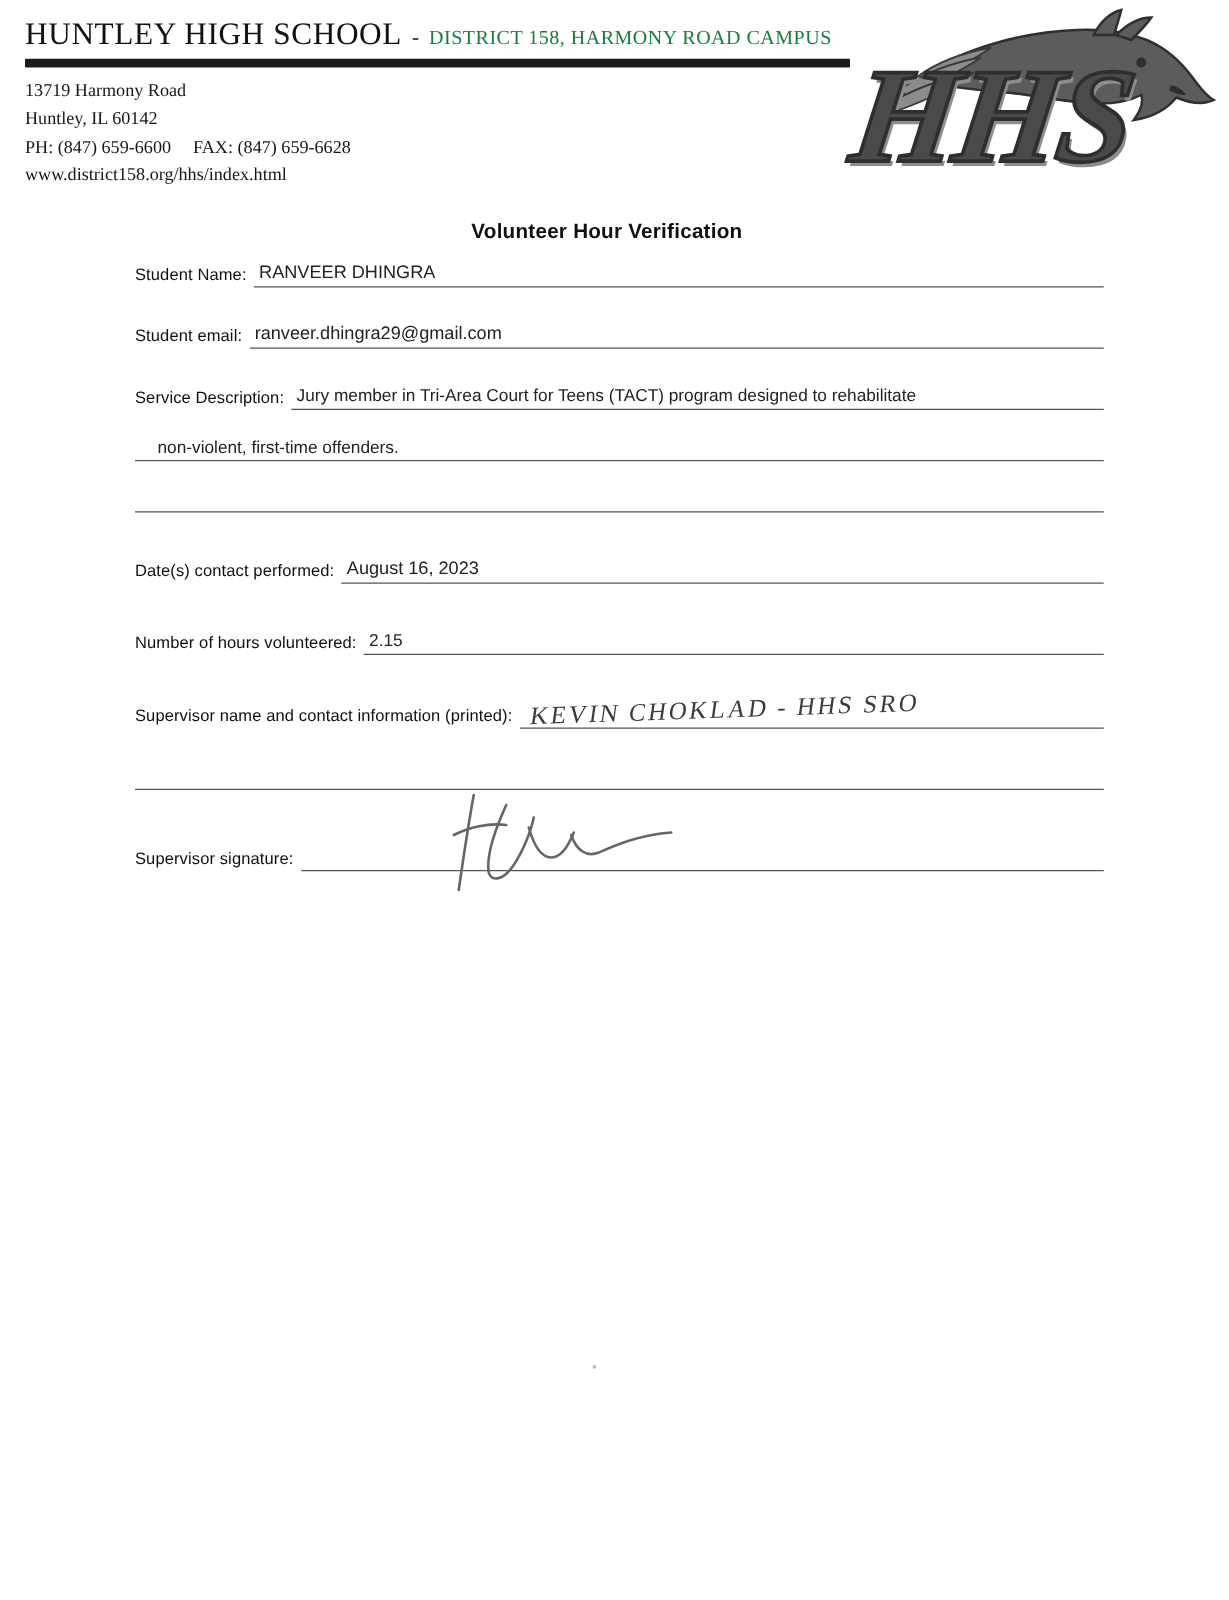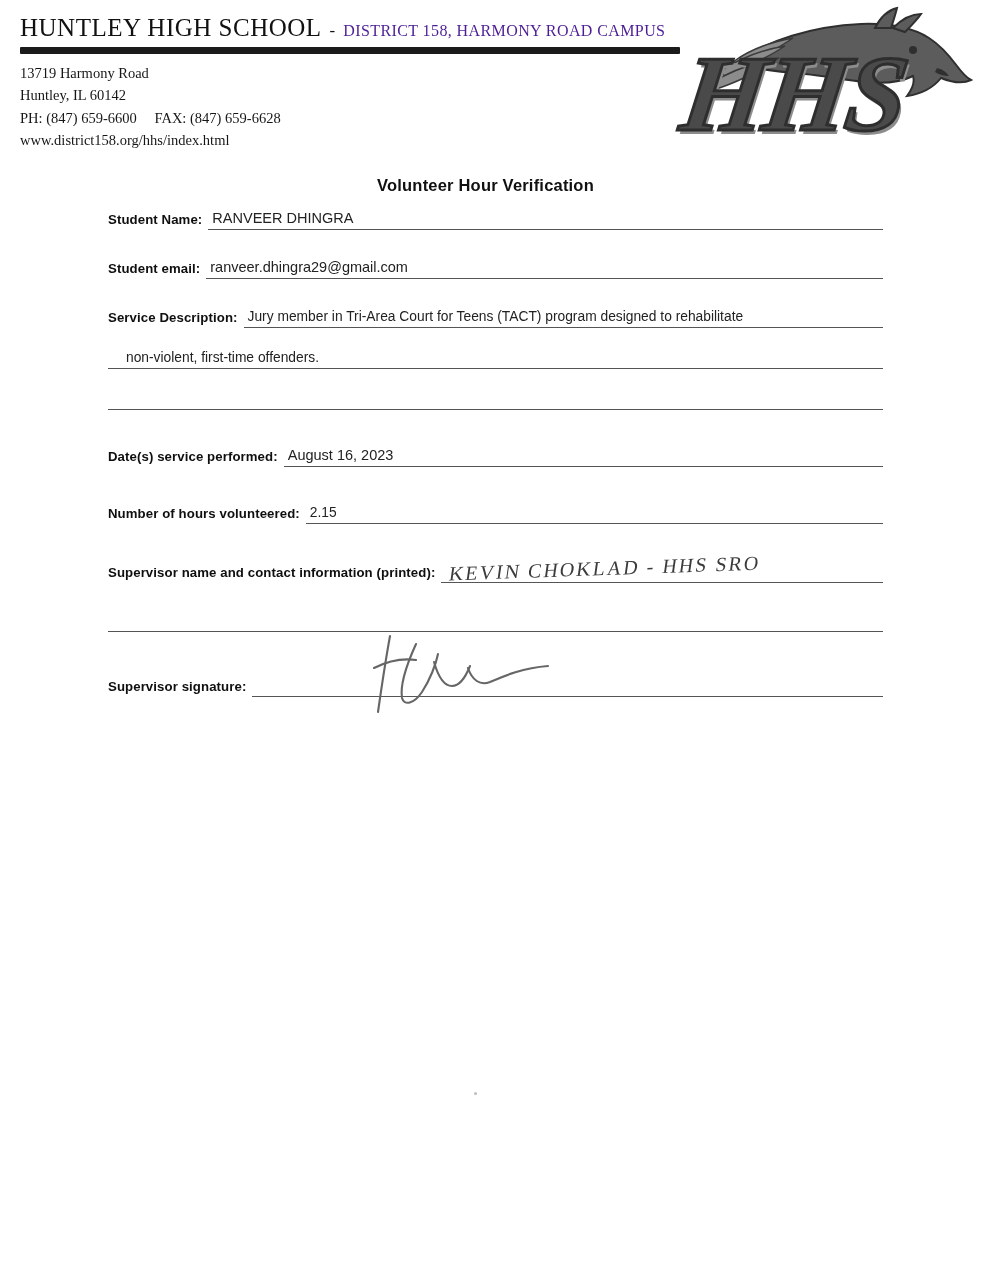--- a/index.html
+++ b/index.html
@@ -33,21 +33,21 @@
     letter-spacing: 0.5px;
     color: #111;
   }
   .school-dash {
     font-size: 17px;
     color: #111;
   }
   .district-line {
     font-size: 16px;
     letter-spacing: 0.4px;
-    color: #4c1d95;
+    color: #15803d;
   }
   .rule {
     height: 7px;
     background: #1b1b1b;
     margin: 5px 0 8px 0;
     width: 660px;
     border-radius: 1px;
   }
   .contact {
     font-family: "Liberation Serif", serif;
@@ -107,21 +107,21 @@
   .field {
     position: relative;
     margin-bottom: 26px;
   }
   .field-row {
     display: flex;
     align-items: flex-end;
   }
   .label {
     font-size: 13.2px;
-    font-weight: bold;
+    font-weight: normal;
     color: #0f0f0f;
     white-space: nowrap;
     padding-bottom: 3px;
     letter-spacing: 0.1px;
   }
   .line {
     flex: 1;
     border-bottom: 1px solid #555;
     margin-left: 6px;
     min-height: 22px;
@@ -257,21 +257,21 @@
     <div class="cont-line">
       <span class="value small">non-violent, first-time offenders.</span>
     </div>
     <div class="cont-line">
       <span class="value small"></span>
     </div>
   </div>
 
   <div class="field" style="margin-top:34px">
     <div class="field-row">
-      <span class="label">Date(s) service performed:</span>
+      <span class="label">Date(s) contact performed:</span>
       <span class="line">
         <span class="value">August 16, 2023</span>
       </span>
     </div>
   </div>
 
   <div class="field" style="margin-top:34px">
     <div class="field-row">
       <span class="label">Number of hours volunteered:</span>
       <span class="line">

